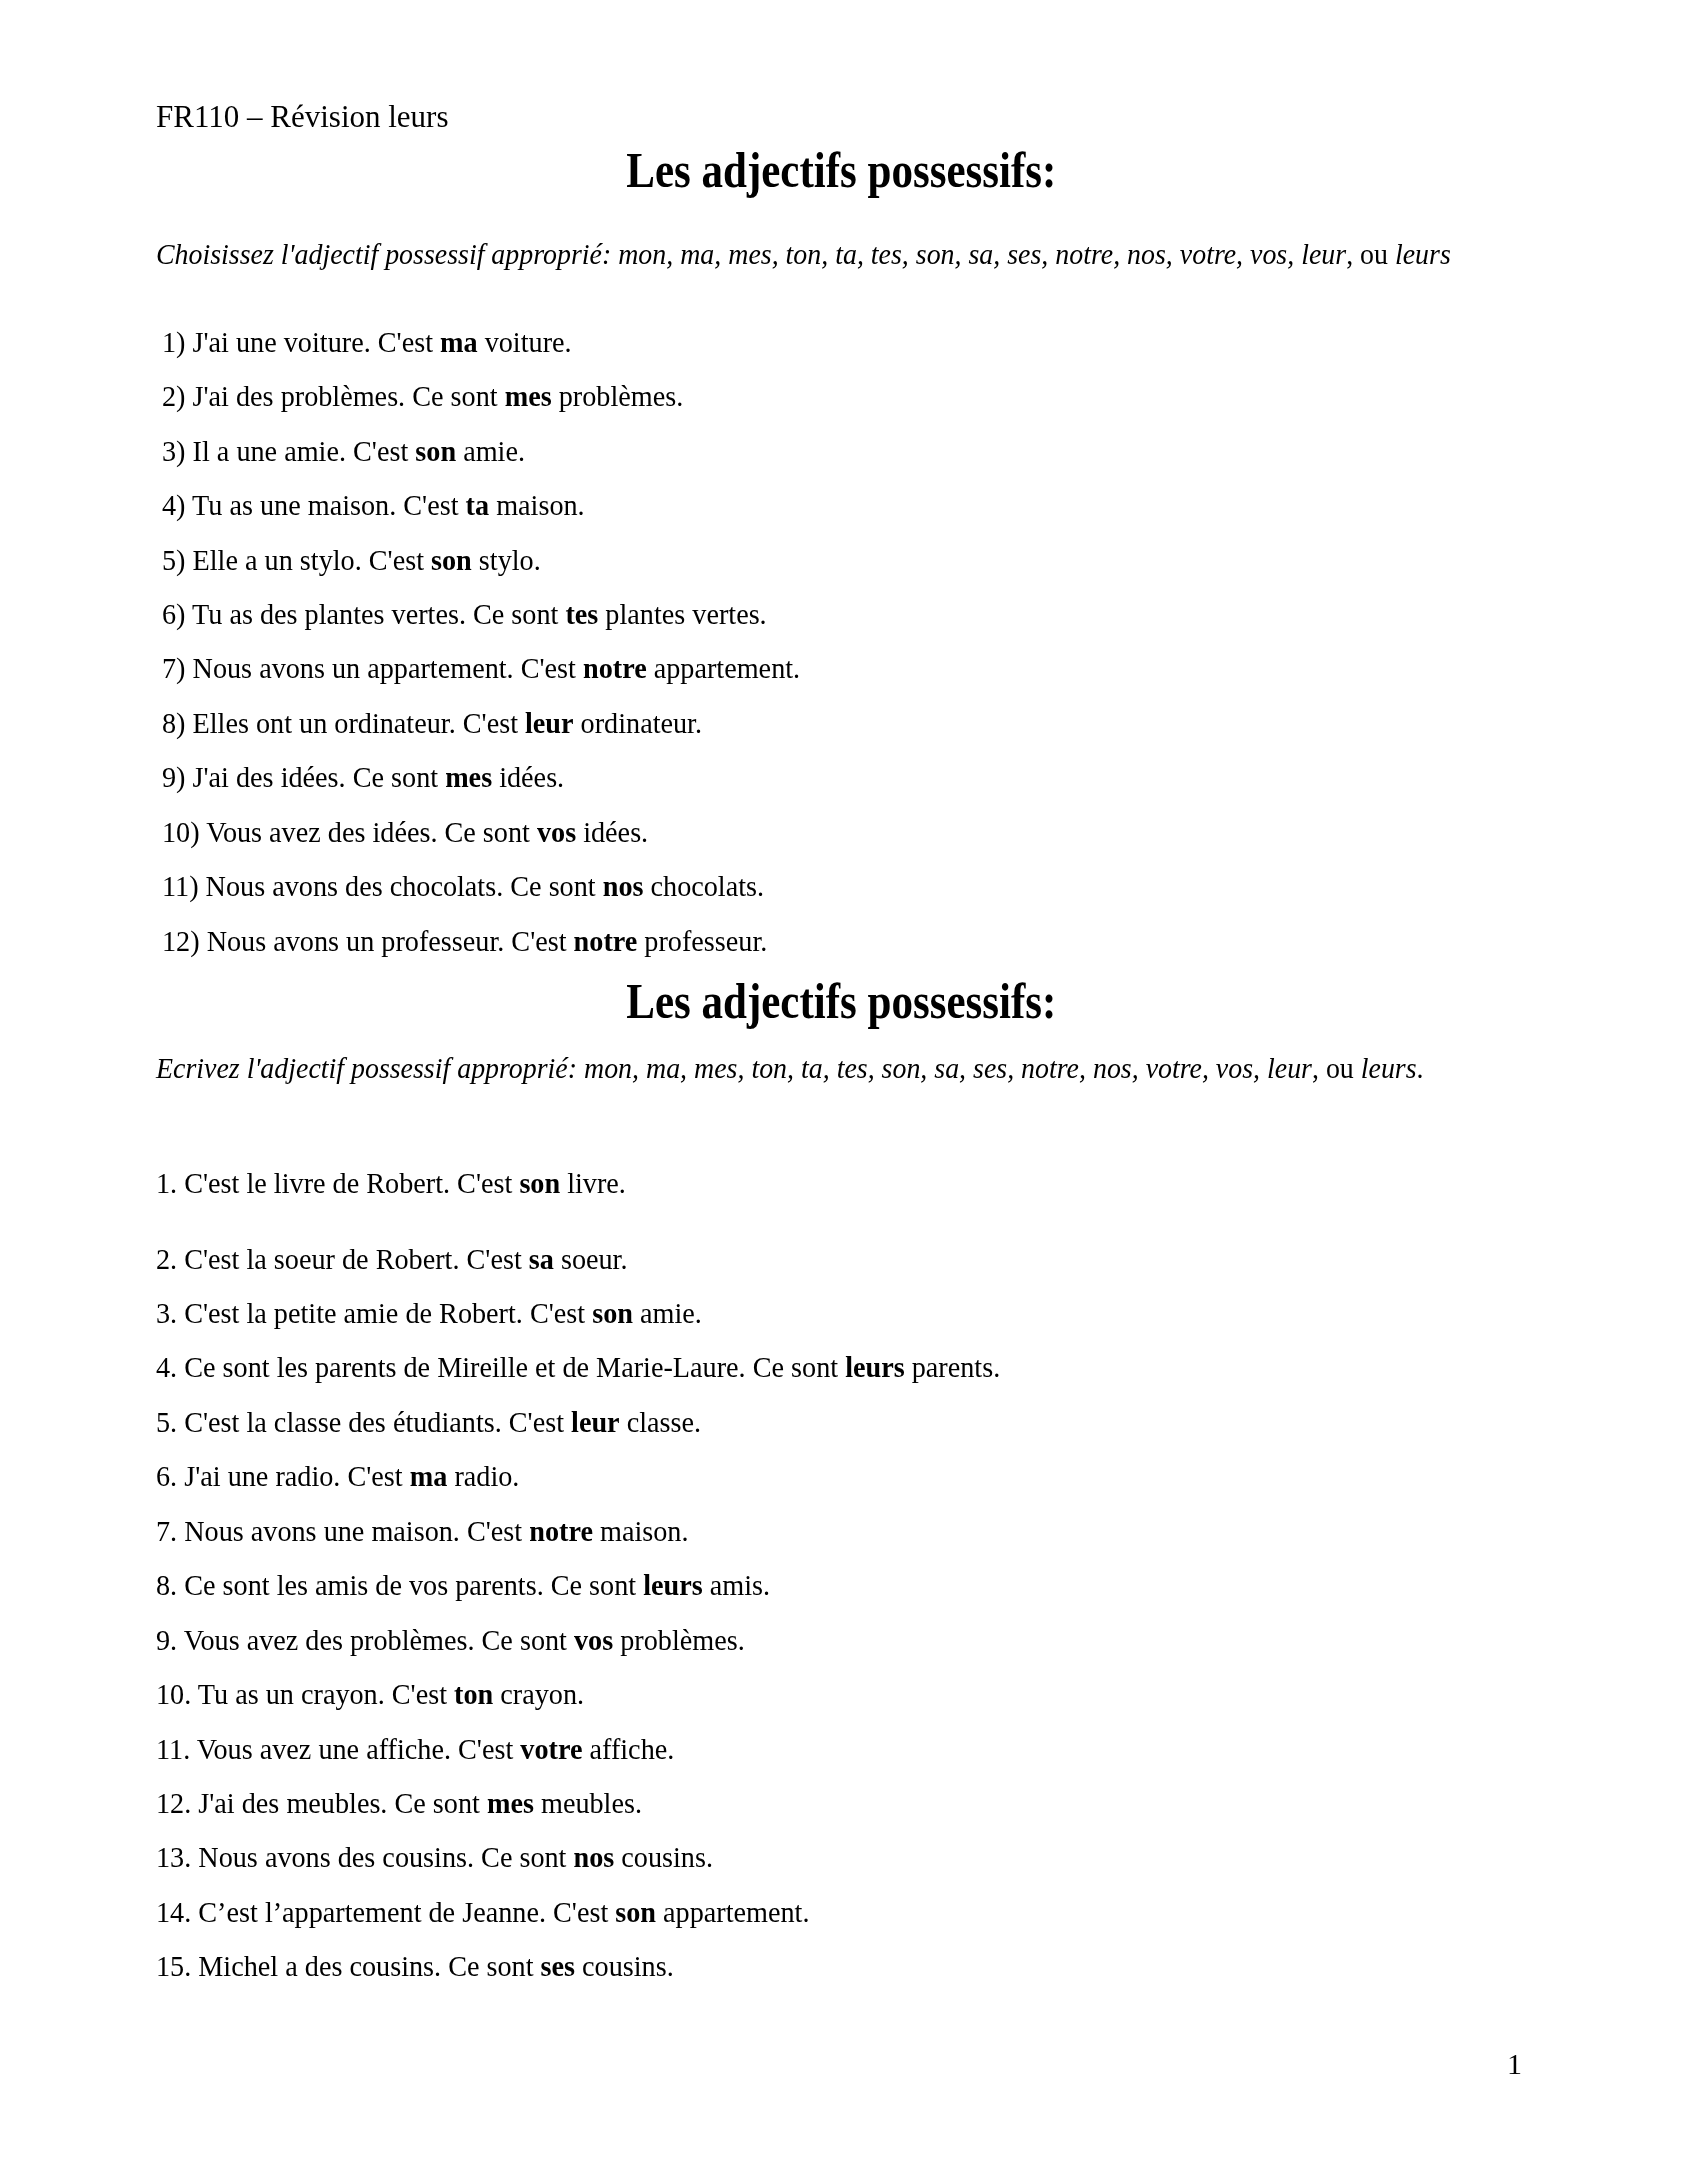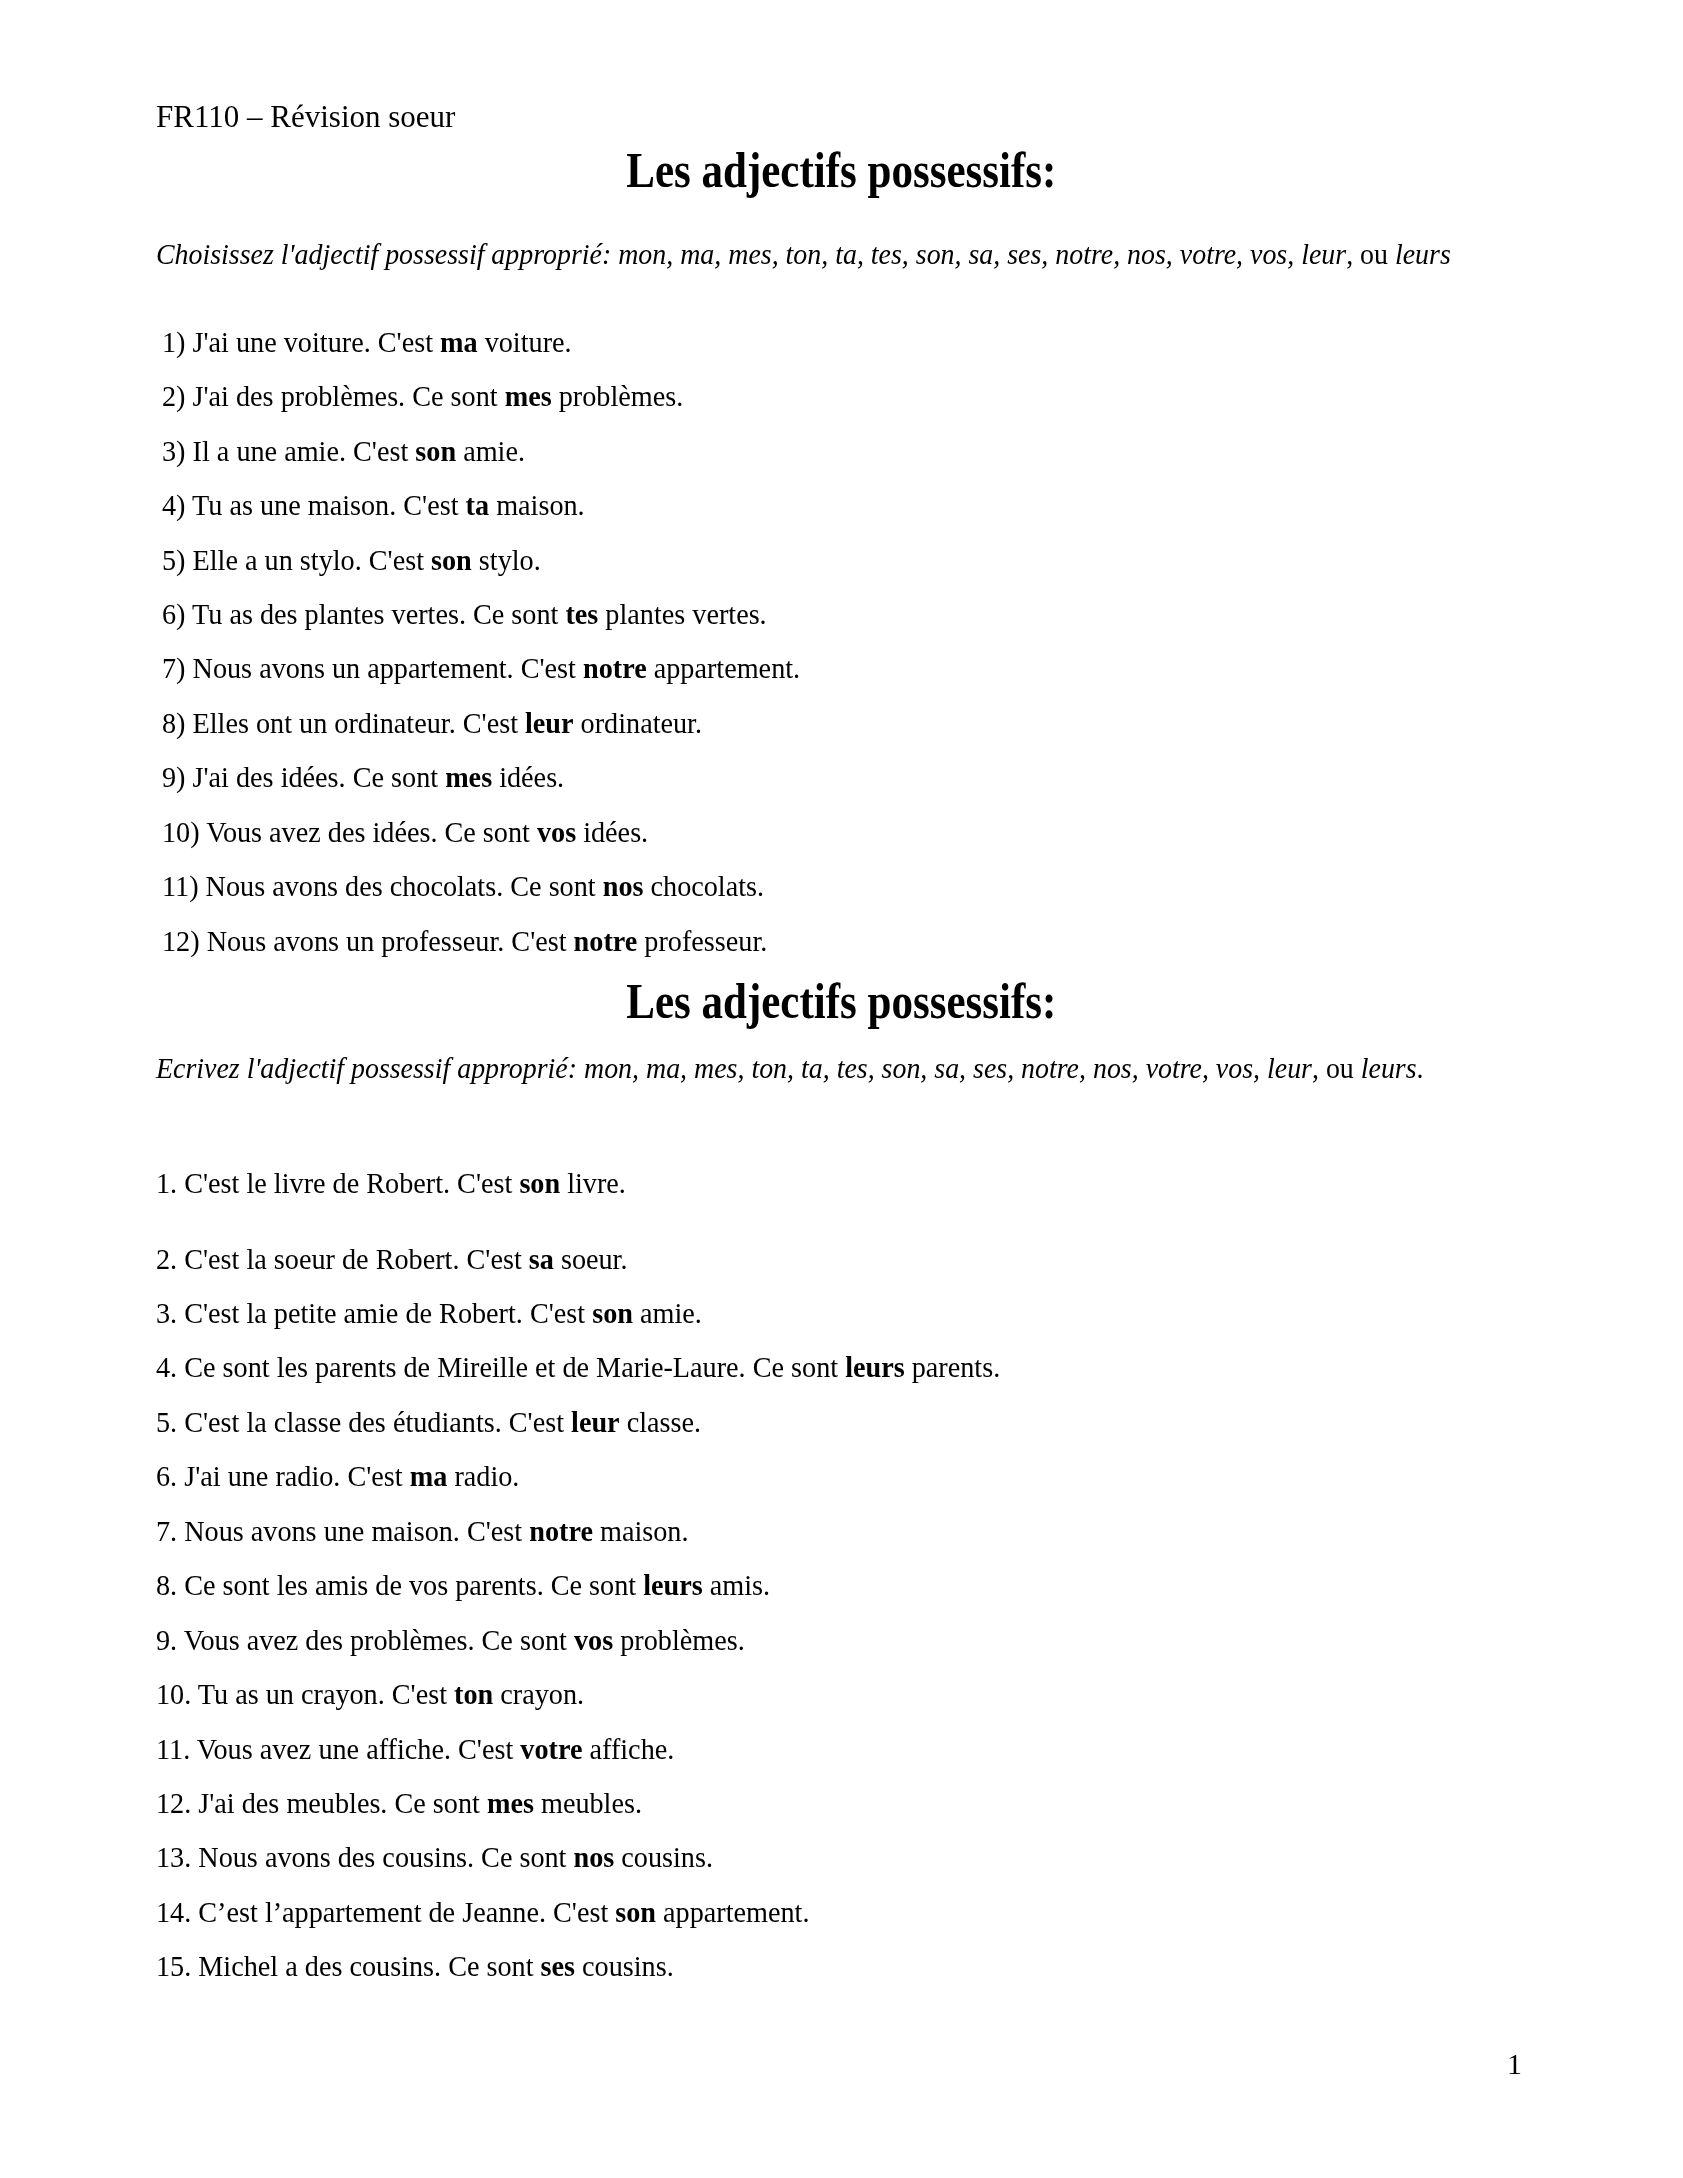--- a/index.html
+++ b/index.html
@@ -10,21 +10,21 @@
     .title { left: 0; width: 1683px; text-align: center; font-weight: bold; font-size: 50px; line-height: 59px; transform: scaleX(0.86); transform-origin: 840px 0; }
     .instr { left: 156px; width: 1356px; font-size: 30px; line-height: 35px; white-space: normal; font-style: italic; transform: scaleX(0.93); transform-origin: 0 0; width: 1460px; }
     .instr .up { font-style: normal; }
     .item { left: 0; font-size: 30px; line-height: 36px; transform: scaleX(0.94); transform-origin: 0 0; }
     .item b { font-weight: bold; }
     .pagenum { left: 1507px; top: 2046px; font-size: 30px; line-height: 36px; }
   </style>
 </head>
 <body>
 
-<div class="abs header">FR110 – Révision soeur</div>
+<div class="abs header">FR110 – Révision leurs</div>
 
 <div class="abs title" style="top:141px;">Les adjectifs possessifs:</div>
 
 <div class="abs instr" style="top:236px;"><span>Choisissez l'adjectif possessif approprié: mon, ma, mes, ton, ta, tes, son, sa, ses, notre, nos, votre, vos, </span><span>leur</span><span class="up">, ou </span><span>leurs</span><span></span></div>
 
 <div id="sec1-items">
     <div class="abs item" style="left: 162px; top: 324px;"><span>1)</span> <span>J'ai une voiture. C'est </span><b>ma</b><span> voiture.</span></div>
     <div class="abs item" style="left: 162px; top: 378px;"><span>2)</span> <span>J'ai des problèmes. Ce sont </span><b>mes</b><span>  problèmes.</span></div>
     <div class="abs item" style="left: 162px; top: 433px;"><span>3)</span> <span>Il a une amie. C'est </span><b>son</b><span> amie.</span></div>
     <div class="abs item" style="left: 162px; top: 487px;"><span>4)</span> <span>Tu as une maison. C'est </span><b>ta</b><span> maison.</span></div>

